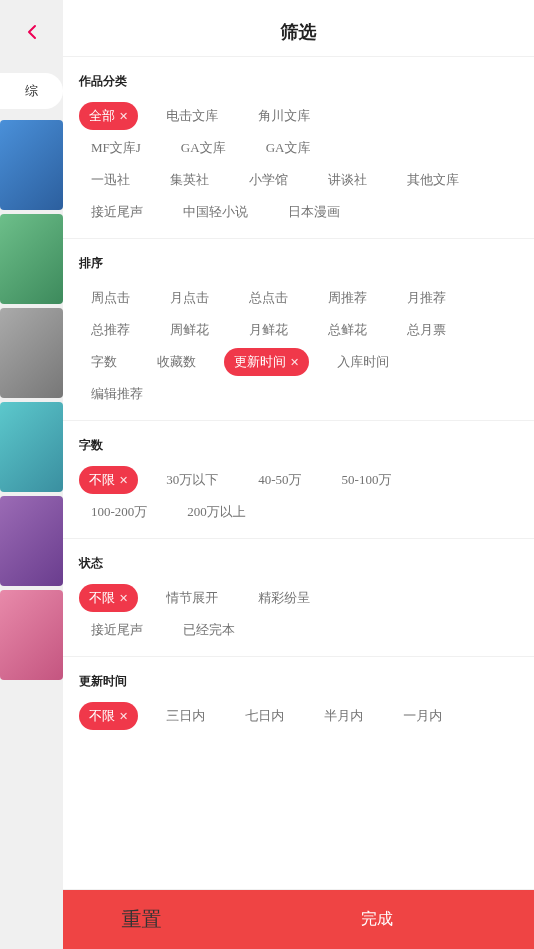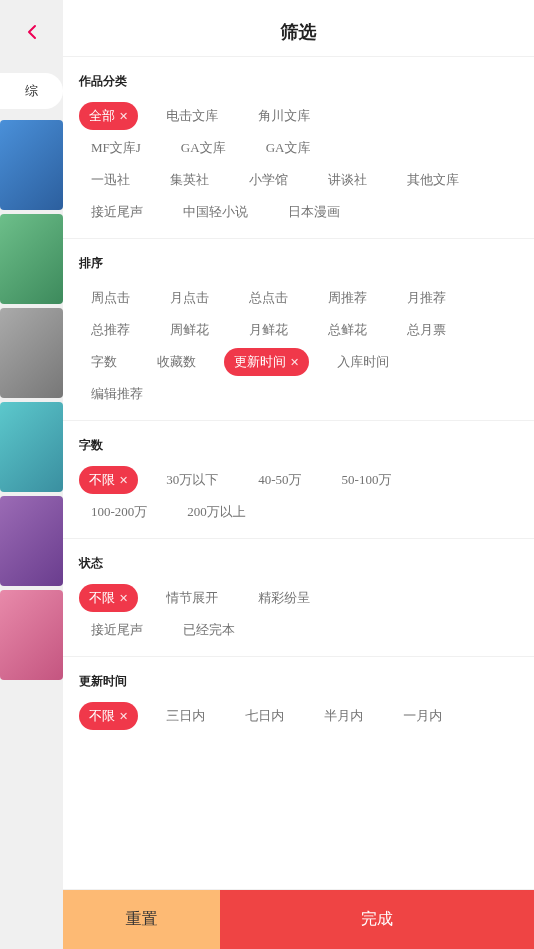--- a/index.html
+++ b/index.html
@@ -164,23 +164,23 @@
     
     .filter-footer {
       display: flex;
       height: 60px;
       border-top: 1px solid #f0f0f0;
       flex-shrink: 0;
     }
 
     .btn-reset {
       flex: 1;
-      background: #fdba74;
+      background: #ef4444;
       border: none;
-      font-size: 16px;
+      font-size: 20px;
       color: #333;
       cursor: pointer;
       font-family: inherit;
     }
 
     .btn-confirm {
       flex: 2;
       background: #ef4444;
       border: none;
       font-size: 16px;

